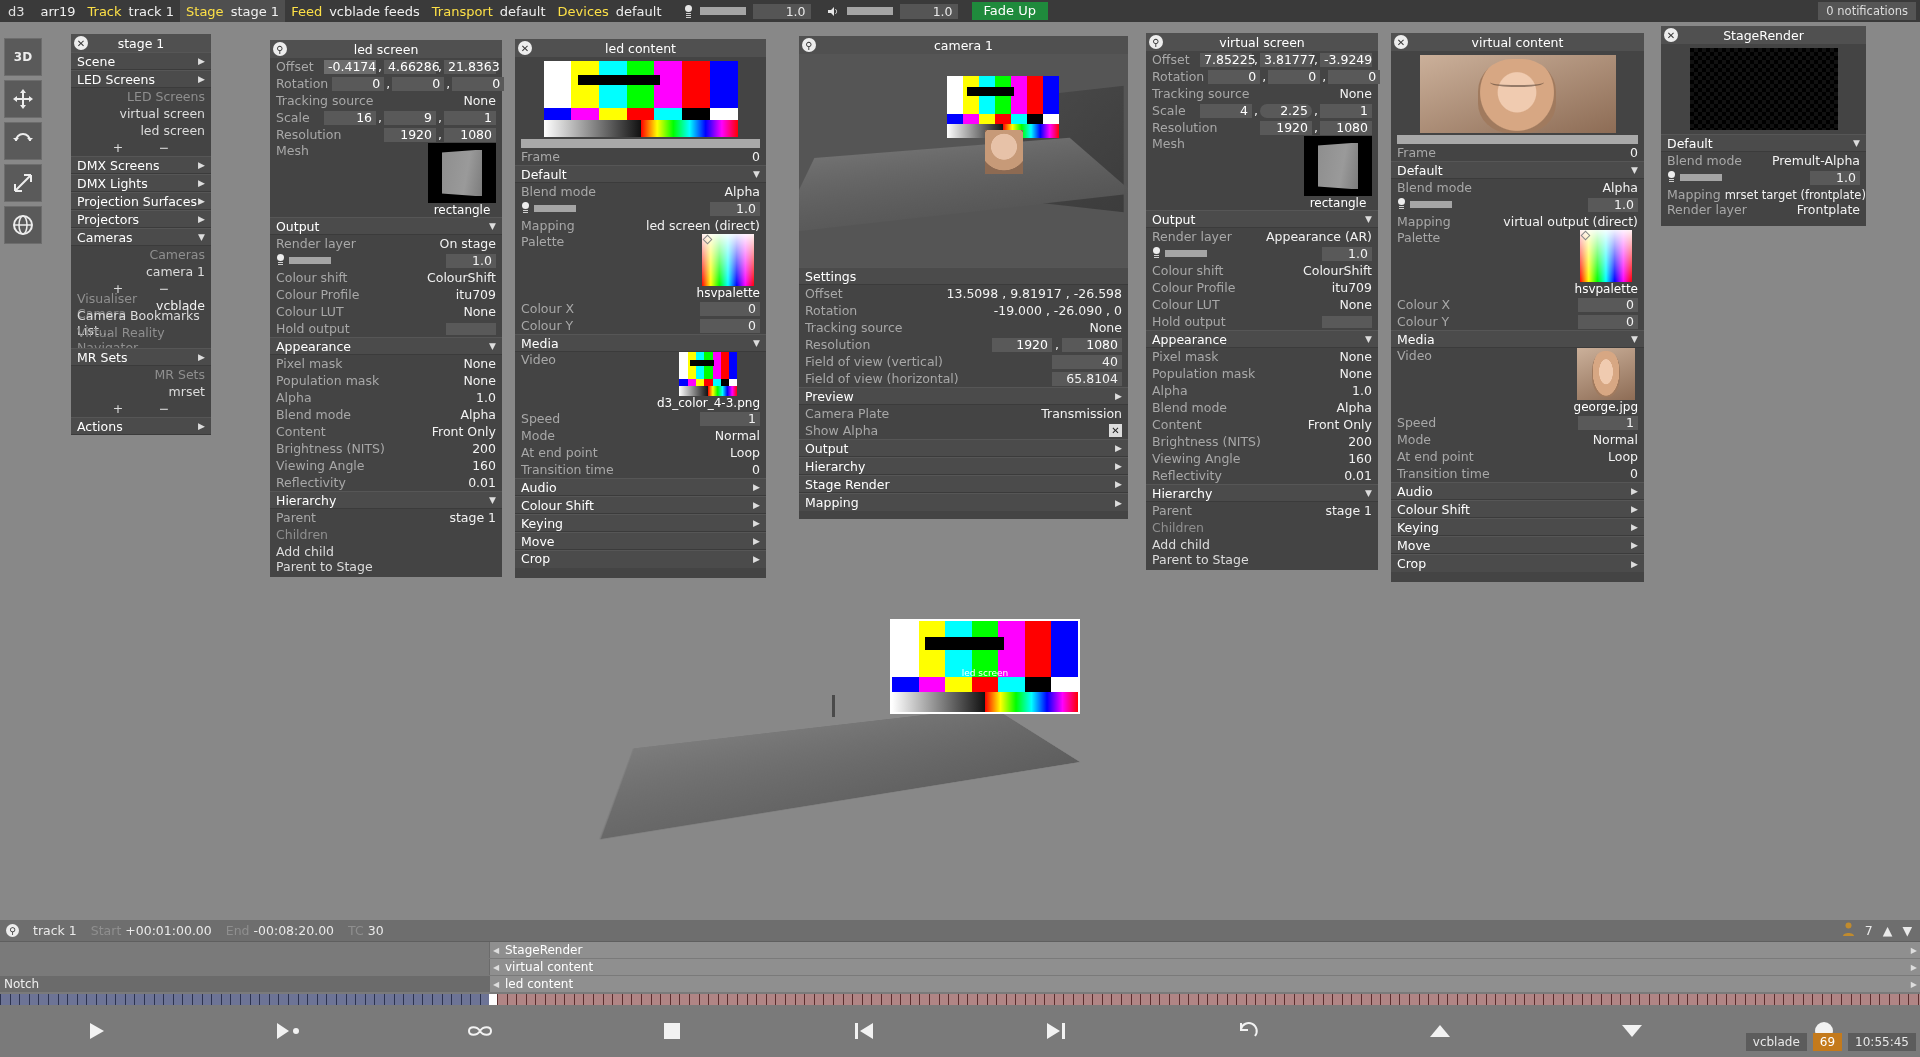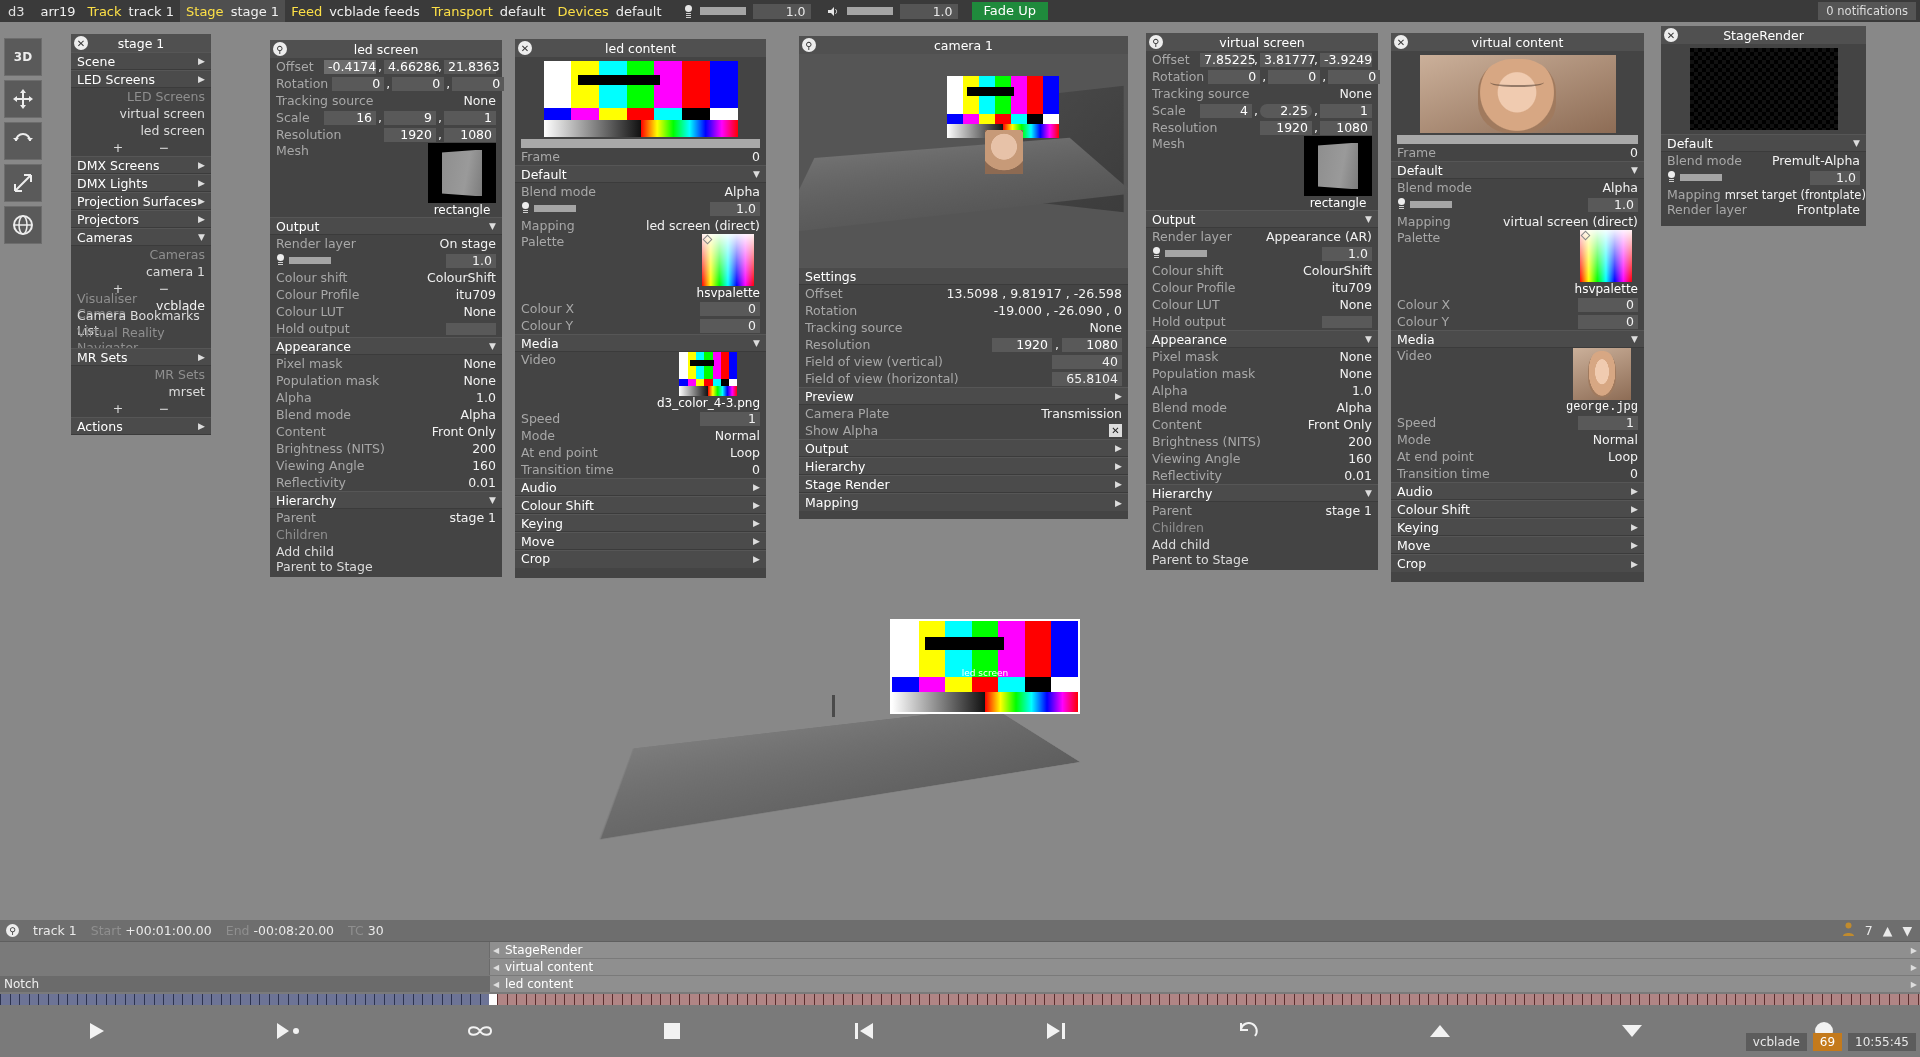--- a/index.html
+++ b/index.html
@@ -848,21 +848,21 @@
     <span class="lab">Blend mode</span>
     <span class="val">Alpha</span>
     </div>
   <div class="row">
     <span class="bulb"></span>
     <span class="minibar"></span>
     <span class="val fld" style="width:50px;">1.0</span>
     </div>
   <div class="row">
     <span class="lab">Mapping</span>
-    <span class="val">virtual screen (direct)</span>
+    <span class="val">virtual output (direct)</span>
     </div>
   <div class="row" style="height:auto;align-items:flex-start;">
     <span class="lab">Palette</span>
     <span class="val thumb-wrap" style="margin-left:auto;">
       <span class="hsv"></span>
       <span class="cap">hsvpalette</span>
     </span>
     </div>
   <div class="row">
     <span class="lab">Colour X</span>
@@ -872,21 +872,21 @@
     <span class="lab">Colour Y</span>
     <span class="val fld" style="width:60px;">0</span>
     </div>
 
   <div class="sect">
     <span>Media</span>
     <span class="caret">▼</span>
     </div>
   <div class="row" style="height:auto;align-items:flex-start;">
     <span class="lab">Video</span>
-    <span class="val thumb-wrap" style="margin-left:auto;font-family:Liberation Mono, monospace;">
+    <span class="val thumb-wrap" style="margin-left:auto;">
       <span style="width:58px;height:52px;display:block;background:linear-gradient(160deg,#cbb09a,#8d6c55);position:relative;overflow:hidden;">
         <span style="position:absolute;left:15px;top:3px;width:28px;height:46px;display:block;
             background:radial-gradient(ellipse at 50% 45%, #f0cbb0 0 34%, #d7a783 36% 66%, #a07a5e 68% 100%);border-radius:44%;"></span>
       </span>
       <span class="cap">george.jpg</span>
     </span>
     </div>
   <div class="row">
     <span class="lab">Speed</span>
     <span class="val fld" style="width:60px;">1</span>

